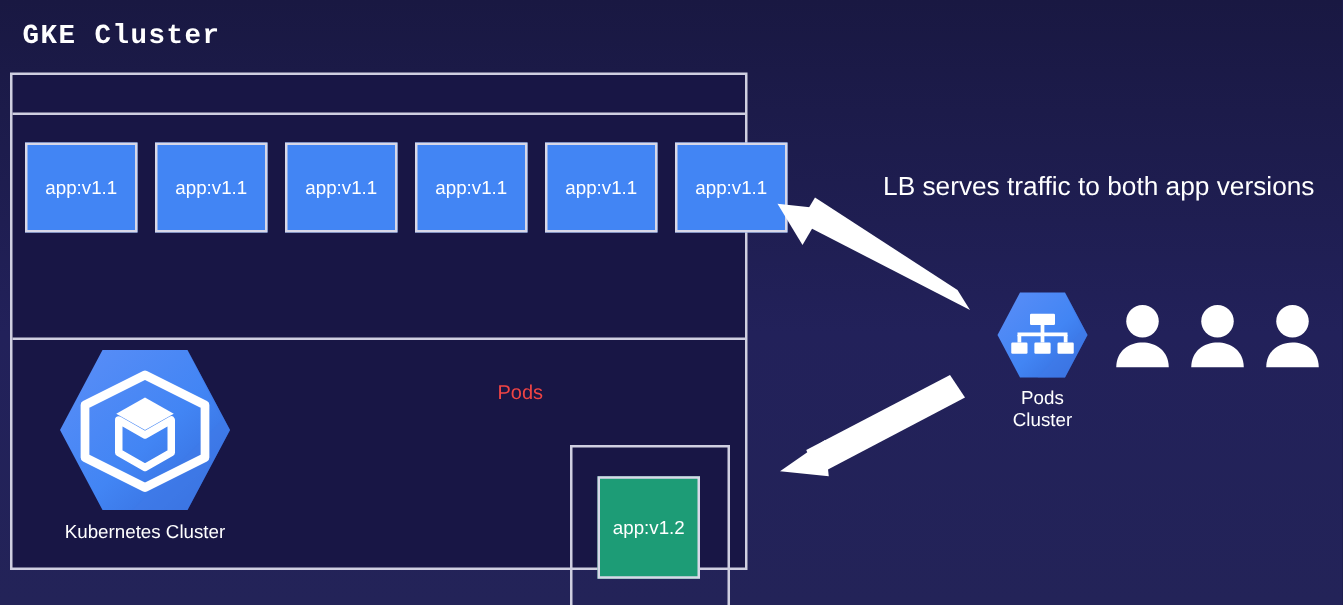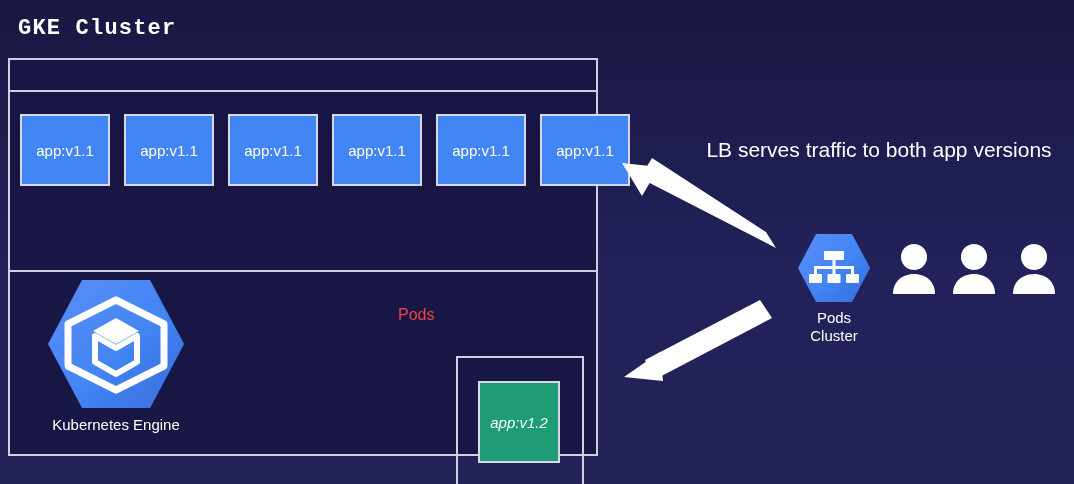--- a/index.html
+++ b/index.html
@@ -132,21 +132,20 @@
     height: 82px;
     box-sizing: border-box;
     background: #1d9c76;
     border: 2px solid #d8d8e8;
     display: flex;
     align-items: center;
     justify-content: center;
     color: #ffffff;
     font-size: 15px;
     white-space: nowrap;
-    font-style: italic;
   }
 
   
   #lb-caption {
     position: absolute;
     left: 706px;
     top: 138px;
     width: 346px;
     text-align: center;
     color: #ffffff;
@@ -237,21 +236,21 @@
               <polygon points="80,22 128,46 128,88 80,112 32,88 32,46"></polygon>
             </g>
             <g fill="#ffffff">
               <polygon points="80,40 103,53 80,66 57,53"></polygon>
             </g>
             <g fill="none" stroke="#ffffff" stroke-width="6" stroke-linejoin="round">
               <polygon points="80,70 101,58 101,84 80,96 59,84 59,58"></polygon>
             </g>
           </svg>
         </span>
-        <div id="gke-logo-label">Kubernetes Engine</div>
+        <div id="gke-logo-label">Kubernetes Cluster</div>
       </div>
 
       <div id="pods-label">Pods</div>
 
       <div id="pod-v12-frame">
         <div id="pod-v12">
           <span>app:v1.2</span>
         </div>
       </div>
 

